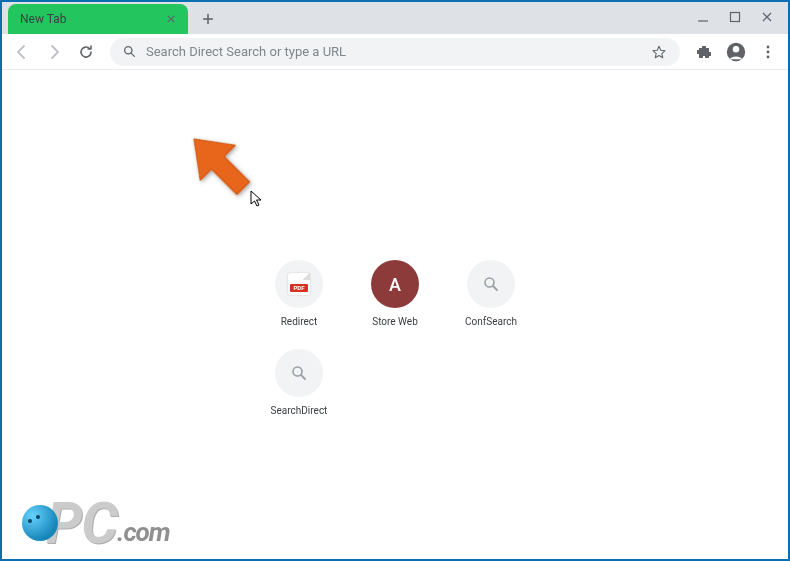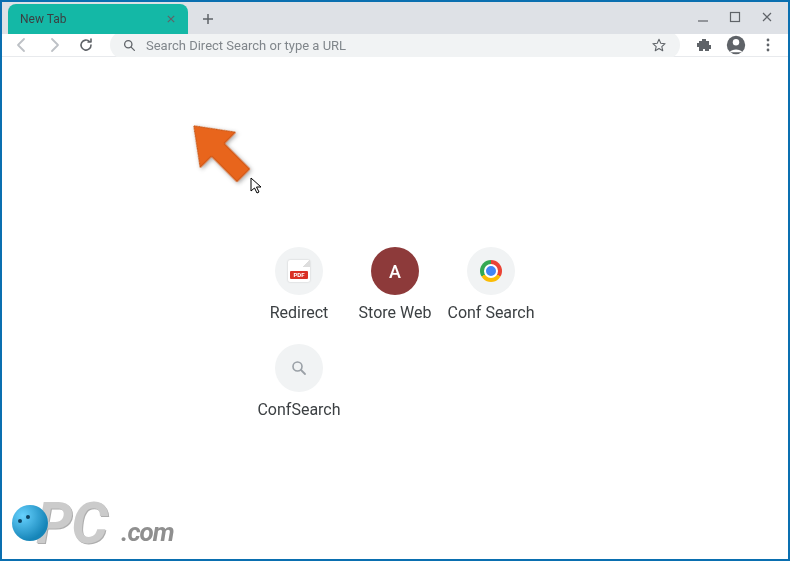--- a/index.html
+++ b/index.html
@@ -4,78 +4,78 @@
 <style>
 * { margin: 0; padding: 0; box-sizing: border-box; font-family: -apple-system, BlinkMacSystemFont, "Segoe UI", Roboto, Arial, sans-serif; }
 body { width: 790px; height: 561px; background: #fff; position: relative; overflow: hidden; }
 
 .frame-border { position: absolute; inset: 0; border: 2px solid #0a6fb0; pointer-events: none; z-index: 100; }
 
 .browser { width: 100%; height: 100%; display: flex; flex-direction: column; background: #fff; }
 
 
 .tab-strip { height: 34px; background: #dee1e6; display: flex; align-items: flex-end; padding: 4px 8px 0 8px; position: relative; }
-.tab { height: 30px; background: #14b8a6; border-radius: 8px 8px 0 0; display: flex; align-items: center; padding: 0 10px 0 12px; min-width: 180px; gap: 8px; font-size: 12px; color: #3c4043; position: relative; }
+.tab { height: 30px; background: #22c55e; border-radius: 8px 8px 0 0; display: flex; align-items: center; padding: 0 10px 0 12px; min-width: 180px; gap: 8px; font-size: 12px; color: #3c4043; position: relative; }
 .tab-title { flex: 1; white-space: nowrap; overflow: hidden; }
 .tab-close { width: 14px; height: 14px; display: flex; align-items: center; justify-content: center; border-radius: 50%; cursor: pointer; color: #5f6368; }
 .tab-close svg { width: 8px; height: 8px; }
 .new-tab-btn { width: 28px; height: 28px; display: flex; align-items: center; justify-content: center; margin-left: 6px; margin-bottom: 1px; border-radius: 50%; cursor: pointer; color: #5f6368; }
 .new-tab-btn svg { width: 12px; height: 12px; }
 
 .window-controls { position: absolute; right: 6px; top: 0; height: 34px; display: flex; align-items: center; gap: 18px; padding-right: 10px; }
 .window-controls span { width: 14px; height: 14px; display: flex; align-items: center; justify-content: center; color: #5f6368; cursor: pointer; }
 
 
-.toolbar { height: 23px; background: #fff; display: flex; align-items: center; padding: 0 8px; gap: 4px; border-bottom: 1px solid #e8eaed; }
+.toolbar { height: 36px; background: #fff; display: flex; align-items: center; padding: 0 8px; gap: 4px; border-bottom: 1px solid #e8eaed; }
 .nav-btn { width: 28px; height: 28px; display: flex; align-items: center; justify-content: center; border-radius: 50%; color: #5f6368; cursor: pointer; }
 .nav-btn.disabled { color: #bdc1c6; cursor: default; }
 .nav-btn svg { width: 16px; height: 16px; }
 
 .omnibox { flex: 1; height: 28px; background: #f1f3f4; border-radius: 14px; display: flex; align-items: center; padding: 0 12px; gap: 10px; margin: 0 6px; }
 .omnibox-icon { width: 14px; height: 14px; color: #5f6368; display: flex; align-items: center; justify-content: center; }
 .omnibox-input { flex: 1; border: none; background: transparent; outline: none; font-size: 13px; color: #202124; }
 .omnibox-input::placeholder { color: #80868b; }
 .omnibox-star { width: 16px; height: 16px; color: #5f6368; }
 
 .toolbar-icon { width: 28px; height: 28px; display: flex; align-items: center; justify-content: center; cursor: pointer; color: #5f6368; }
 .toolbar-icon svg { width: 16px; height: 16px; }
 .profile-icon svg { width: 22px; height: 22px; }
 
 
 .content { flex: 1; background: #fff; position: relative; }
 
 .shortcuts { position: absolute; left: 50%; top: 190px; transform: translateX(-50%); display: grid; grid-template-columns: repeat(3, 92px); grid-template-rows: repeat(2, auto); gap: 22px 4px; }
 .shortcut { display: flex; flex-direction: column; align-items: center; gap: 8px; cursor: pointer; width: 92px; }
 .shortcut-circle { width: 48px; height: 48px; border-radius: 50%; background: #f1f3f4; display: flex; align-items: center; justify-content: center; }
-.shortcut-label { font-size: 16px; color: #3c4043; white-space: nowrap; text-align: center; }
+.shortcut-label { font-size: 10px; color: #3c4043; white-space: nowrap; text-align: center; }
 
 .pdf-icon { width: 22px; height: 22px; background: #fff; border-radius: 2px; position: relative; display: flex; align-items: flex-end; justify-content: center; padding-bottom: 3px; box-shadow: 0 0 2px rgba(0,0,0,0.2); }
 .pdf-icon::before { content: ""; position: absolute; top: 0; right: 0; width: 7px; height: 7px; background: linear-gradient(135deg, transparent 48%, #ddd 50%); }
 .pdf-badge { font-size: 6px; font-weight: 700; color: #fff; background: #d93025; padding: 1px 3px; border-radius: 1px; line-height: 1; }
 
 .avatar-circle { width: 48px; height: 48px; border-radius: 50%; background: #8d3a3a; display: flex; align-items: center; justify-content: center; color: #fff; font-size: 18px; font-weight: 500; }
 
 .chrome-icon { width: 22px; height: 22px; border-radius: 50%; position: relative; overflow: hidden; }
 .chrome-icon::before { content: ""; position: absolute; inset: 0; background: conic-gradient(#ea4335 0 120deg, #fbbc05 120deg 240deg, #34a853 240deg 360deg); }
 .chrome-icon::after { content: ""; position: absolute; top: 50%; left: 50%; width: 10px; height: 10px; background: #4285f4; border: 2px solid #fff; border-radius: 50%; transform: translate(-50%, -50%); }
 
 .search-glyph { width: 16px; height: 16px; color: #9aa0a6; }
 
 
 .arrow-anno { position: absolute; left: 175px; top: 50px; z-index: 50; pointer-events: none; }
 
 
 .cursor-anno { position: absolute; left: 250px; top: 120px; z-index: 49; pointer-events: none; }
 
 
-.watermark { position: absolute; left: 12px; bottom: 4px; z-index: 60; pointer-events: none; opacity: 0.95; }
+.watermark { position: absolute; left: 22px; bottom: 4px; z-index: 60; pointer-events: none; opacity: 0.95; }
 .watermark-text { font-family: Arial, sans-serif; font-style: italic; font-weight: 700; font-size: 58px; letter-spacing: -1px; display: flex; align-items: center; }
 .wm-pc { color: #c9c9c9; text-shadow: 1px 1px 0 #aaa; }
 .wm-risk { color: #8a8a8a; text-shadow: 1px 1px 0 #666; }
-.wm-com { color: #8a8a8a; font-size: 26px; font-style: italic; margin-left: 14px; align-self: flex-end; margin-bottom: 10px; }
+.wm-com { color: #8a8a8a; font-size: 26px; font-style: italic; margin-left: 0; align-self: flex-end; margin-bottom: 10px; }
 .wm-orb { width: 36px; height: 36px; border-radius: 50%; background: radial-gradient(circle at 30% 30%, #5fd0ff, #0a7fb5 70%); margin-right: -12px; align-self: center; position: relative; }
 .wm-orb::after { content: ""; position: absolute; left: 6px; top: 14px; width: 4px; height: 4px; border-radius: 50%; background: #003a5c; box-shadow: 8px -4px 0 0 #003a5c; }
 </style>
 </head>
 <body>
 
 <div class="browser">
 
   <div class="tab-strip">
     <div class="tab">
@@ -173,36 +173,39 @@
               <span class="pdf-badge">PDF</span>
             </div>
         </div>
         <span class="shortcut-label">Redirect</span>
       </div>
       <div class="shortcut">
         <div class="avatar-circle">
             <span>A</span>
           </div>
         <span class="shortcut-label">Store Web</span>
-      </div>
-      <div class="shortcut">
-        <div class="shortcut-circle">
-          <div class="chrome-icon"></div>
-        </div>
-        <span class="shortcut-label">Conf Search</span>
       </div>
 
       <div class="shortcut">
         <div class="shortcut-circle">
           <svg class="search-glyph" viewBox="0 0 16 16">
               <circle cx="6.5" cy="6.5" r="4.5" stroke="currentColor" stroke-width="1.6" fill="none"></circle>
               <path d="M10 10 L14 14" stroke="currentColor" stroke-width="1.8" stroke-linecap="round"></path>
             </svg>
         </div>
         <span class="shortcut-label">ConfSearch</span>
+      </div>
+      <div class="shortcut">
+        <div class="shortcut-circle">
+          <svg class="search-glyph" viewBox="0 0 16 16">
+              <circle cx="6.5" cy="6.5" r="4.5" stroke="currentColor" stroke-width="1.6" fill="none"></circle>
+              <path d="M10 10 L14 14" stroke="currentColor" stroke-width="1.8" stroke-linecap="round"></path>
+            </svg>
+        </div>
+        <span class="shortcut-label">SearchDirect</span>
       </div>
     </div>
 
     <div class="arrow-anno">
       <svg width="90" height="90" viewBox="0 0 90 90">
         <defs>
           <filter id="sh" x="-20%" y="-20%" width="140%" height="140%">
             <feDropShadow dx="0" dy="2" stdDeviation="2" flood-opacity="0.35"></feDropShadow>
           </filter>
         </defs>

